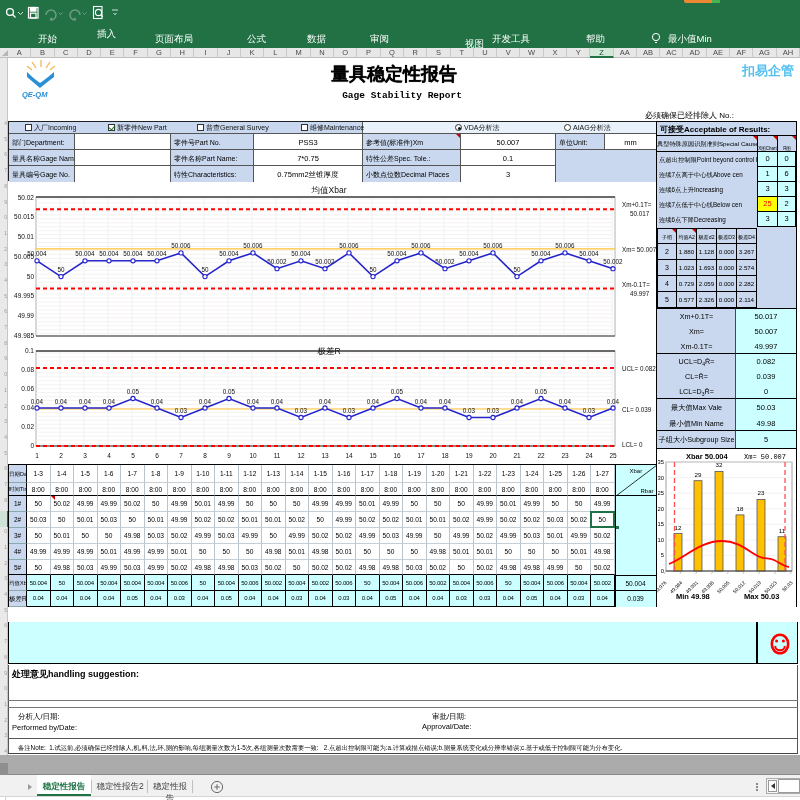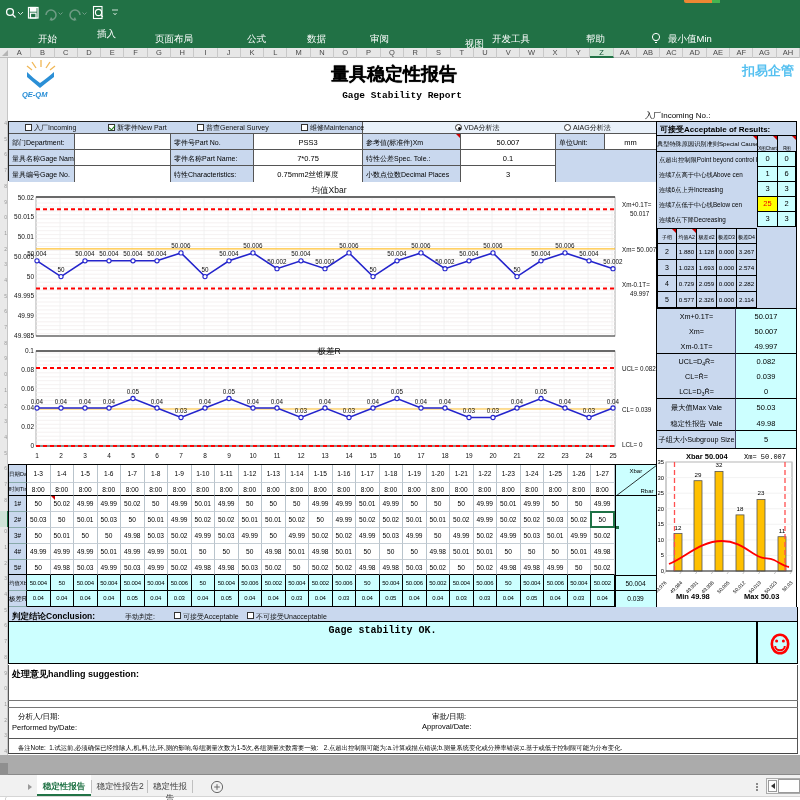--- a/index.html
+++ b/index.html
@@ -179,21 +179,21 @@
         <line x1="32" y1="9" x2="36" y2="3"></line>
     <line x1="18" y1="11" x2="13" y2="7"></line>
         <line x1="36" y1="11" x2="41" y2="7"></line>
   </g>
   <path d="M13 13 Q 20 20 26 24 Q 32 20 40 13 L40 18 Q 32 24 26 29 Q 20 24 13 18 Z" fill="#2b8fd6"></path>
   <text x="8" y="38" font-size="7.5" font-style="italic" font-weight="bold" fill="#2b8fd6" font-family="Liberation Sans">QE-QM</text>
 </svg>
 <div class="abs b" style="left:232px;top:62px;width:324px;height:22px;font-size:18px;text-align:center;letter-spacing:0px;text-shadow:0 0 0.8px #000;">量具稳定性报告</div>
 <div class="abs mon b" style="left:240px;top:90px;width:324px;height:13px;font-size:9.5px;text-align:center;">Gage Stability Report</div>
 <div class="abs b" style="left:742px;top:62px;width:56px;height:18px;font-size:13px;color:#55c0f0;letter-spacing:0px;">扣易企管</div>
-<div class="abs" style="left:645px;top:110px;width:150px;height:10px;font-size:8px;">入厂Incoming No.:</div>
+<div class="abs" style="left:645px;top:110px;width:150px;height:10px;font-size:8px;">必须确保已经排除人 No.:</div>
 
 <div class="abs" style="left:8px;top:121px;width:649px;height:60px;border:1px solid #222;">
 
   <div class="abs lbl" style="left:0;top:0;width:354px;height:12px;border-right:1px solid #555;border-bottom:1px solid #555;"></div>
   <div class="abs" style="left:354px;top:0;width:293px;height:12px;background:#e9f1fa;border-bottom:1px solid #555;"></div>
   <div class="abs cb" style="left:16px;top:2px;"></div>
       <div class="abs ft" style="left:25px;top:2px;">入厂Incoming</div>
   <div class="abs cb ck" style="left:99px;top:2px;"></div>
       <div class="abs ft" style="left:108px;top:2px;">新零件New Part</div>
   <div class="abs cb" style="left:188px;top:2px;"></div>
@@ -813,21 +813,21 @@
   <div class="abs gl" style="top:234px;">UCL=D<sub style="font-size:5px;">4</sub>R̄=</div>
       <div class="abs gv" style="top:234px;text-align:center;">0.082</div>
   <div class="abs gl" style="top:249px;">CL=R̄=</div>
       <div class="abs gv" style="top:249px;">0.039</div>
   <div class="abs gl" style="top:264px;">LCL=D<sub style="font-size:5px;">3</sub>R̄=</div>
       <div class="abs gv" style="top:264px;">0</div>
   <div class="abs grpl" style="top:276px;height:32px;border-top:1.5px solid #000;"></div>
   <div class="abs grpv" style="top:276px;height:32px;border-top:1.5px solid #000;"></div>
   <div class="abs gl" style="top:280px;">最大值Max Vale</div>
       <div class="abs gv" style="top:280px;">50.03</div>
-  <div class="abs gl" style="top:296px;">稳定性报告 Vale</div>
+  <div class="abs gl" style="top:296px;">最小值Min Name</div>
       <div class="abs gv" style="top:296px;">49.98</div>
   <div class="abs grpl" style="top:308px;height:18px;border-top:1.5px solid #000;"></div>
   <div class="abs grpv" style="top:308px;height:18px;border-top:1.5px solid #000;"></div>
   <div class="abs gl" style="top:312px;">子组大小Subgroup Size</div>
       <div class="abs gv" style="top:312px;">5</div>
   <div class="abs" style="left:0;top:326px;width:139px;height:159px;background:#fff;border-top:1px solid #000;"></div>
 </div>
 <svg id="hist" class="abs" style="left:656px;top:447px;" width="141" height="160" viewBox="0 0 141 160">
       <text x="30" y="12" font-size="7.5" font-weight="bold" font-family="Liberation Sans">Xbar 50.004</text>
       <text x="88" y="12" font-size="7" font-family="Liberation Mono">Xm= 50.007</text>
@@ -878,30 +878,21 @@
       <text transform="translate(105.5,136) rotate(-45)" font-size="5" text-anchor="end" font-family="Liberation Sans">50.019</text>
       <line x1="104.5" y1="124" x2="102.5" y2="127" stroke="#888" stroke-width="0.5"></line>
       <text transform="translate(121.3,136) rotate(-45)" font-size="5" text-anchor="end" font-family="Liberation Sans">50.023</text>
       <line x1="120.3" y1="124" x2="118.3" y2="127" stroke="#888" stroke-width="0.5"></line>
       <text transform="translate(137.0,136) rotate(-45)" font-size="5" text-anchor="end" font-family="Liberation Sans">50.03</text>
       <line x1="136.0" y1="124" x2="134.0" y2="127" stroke="#888" stroke-width="0.5"></line>
       <text x="20" y="152" font-size="7.5" font-weight="bold" font-family="Liberation Sans">Min 49.98</text>
       <text x="88" y="152" font-size="7.5" font-weight="bold" font-family="Liberation Sans">Max 50.03</text>
     </svg>
 
-<div class="abs lbl" style="left:8px;top:607px;width:789.5px;height:15px;border:1px solid #000;border-top:none;">
-  <span class="abs b" style="left:3px;top:4px;font-size:8.5px;">判定结论Conclusion:</span>
-  <span class="abs ft" style="left:116px;top:6px;">手动判定:</span>
-  <span class="abs cb" style="left:165px;top:5px;"></span>
-      <span class="abs ft" style="left:174px;top:6px;">可接受Acceptable</span>
-  <span class="abs cb" style="left:238px;top:5px;"></span>
-      <span class="abs ft" style="left:247px;top:6px;">不可接受Unacceptable</span>
-</div>
 <div class="abs cyn" style="left:8px;top:622px;width:749px;height:42px;border:1px solid #000;border-top:none;text-align:center;">
-  <div class="mon b" style="font-size:10px;margin-top:3px;">Gage stability OK.</div>
 </div>
 <div class="abs cyn" style="left:757px;top:622px;width:40.5px;height:42px;border:1px solid #000;border-top:none;border-left:1px solid #000;"></div>
 <svg class="abs" style="left:768px;top:631px;" width="24" height="26" viewBox="0 0 24 26">
   <ellipse cx="12" cy="13" rx="8.2" ry="9.3" fill="none" stroke="#f00" stroke-width="2.6"></ellipse>
   <circle cx="8.6" cy="10" r="1.5" fill="#f00"></circle>
       <circle cx="15.4" cy="10" r="1.5" fill="#f00"></circle>
   <path d="M7.2 15 a4.8 4.3 0 0 0 9.6 0" fill="none" stroke="#f00" stroke-width="2"></path>
 </svg>
 <div class="abs" style="left:8px;top:665px;width:789.5px;height:89px;border:1px solid #555;border-top:none;"></div>
 <div class="abs b" style="left:12px;top:668px;font-size:9px;">处理意见handling suggestion:</div>

